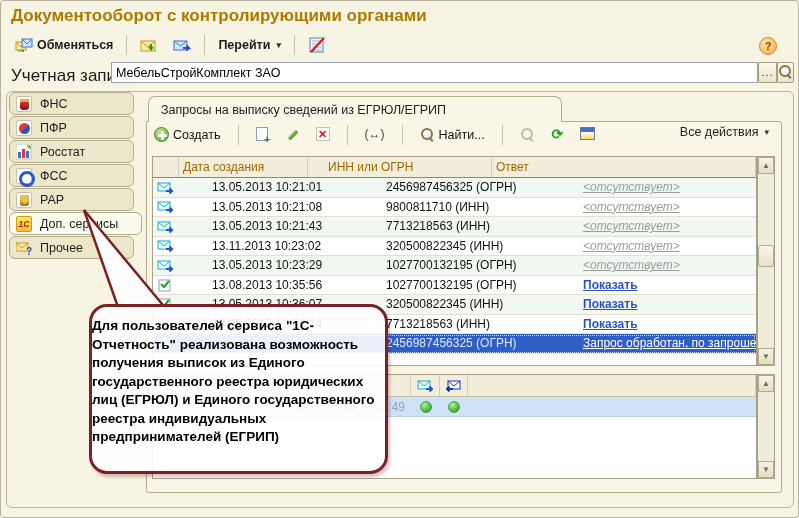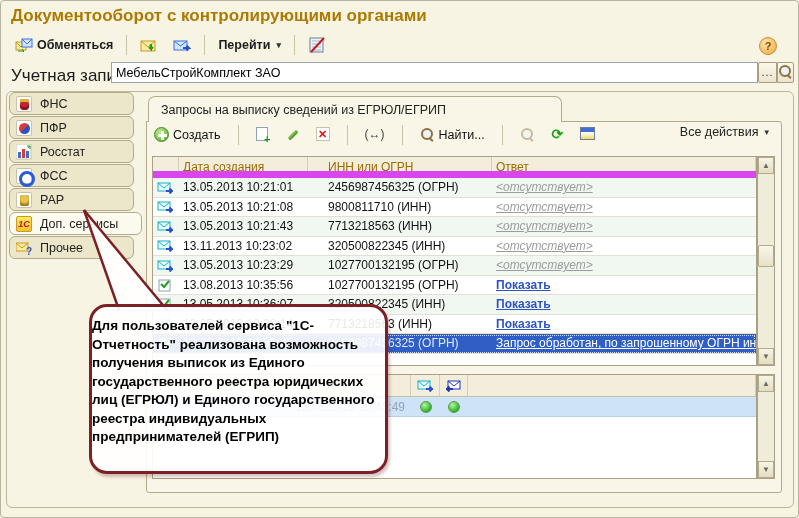--- a/index.html
+++ b/index.html
@@ -83,24 +83,24 @@
   .i-winset { width:15px; height:13px; border:1px solid #6b7d9a; background:linear-gradient(#ffffff 40%,#f2d95c); position:relative; }
   .i-winset::before { content:""; position:absolute; left:0; right:0; top:0; height:4px; background:#3f6fd1; }
 
   
   .env { position:relative; display:inline-block; }
   .env svg { display:block; }
 
   
   .table-box { position:absolute; background:#fff; border:1px solid #a8a188; }
   .t1 { left:5px; top:34px; width:605px; height:210px; }
-  .t1-head { display:flex; height:21px; background:#f3eedb; border-bottom:7px solid #d946ef; font-size:12px; color:#9c6a00; }
+  .t1-head { display:flex; height:21px; background:#f3eedb; border-bottom:1px solid #d946ef; font-size:12px; color:#9c6a00; }
   .t1-head > div { padding:3px 4px; border-right:1px solid #d5cfb4; overflow:hidden; white-space:nowrap; }
   .c-ic { width:26px; flex:0 0 26px; } .c-date { width:129px; flex:0 0 129px; } .c-id { width:168px; flex:0 0 168px;margin-left:16px; } .c-resp { flex:1; }
-  .trow { display:flex; height:19.5px; font-size:12px; color:#111; align-items:center; border-bottom:1px solid #e3e0d2; }
+  .trow { display:flex; height:19.5px; font-size:12px; color:#111; align-items:center; border-bottom:1px solid #e3e0d2;gap:29px; }
   .trow:nth-child(odd) { background:#f1f8f1; }
   .trow > div { padding:0 4px; overflow:hidden; white-space:nowrap; height:100%; display:flex; align-items:center; }
   .resp-absent { color:#9c9c9c; font-style:italic; text-decoration:underline; }
   .resp-link { color:#2d52c8; text-decoration:underline;font-weight:bold; }
   .trow.selected { background:#2f5fc4 !important; color:#dfe7fa; outline:1px dotted #c9d6f2; outline-offset:-2px; }
   .trow.selected .resp-done { color:#fff; text-decoration:underline; }
 
   .t2 { left:5px; top:252px; width:605px; height:105px; }
   .t2-head { display:flex; height:22px; background:#f3eedb; border-bottom:1px solid #c6c0a4; }
   .t2-head > div { border-right:1px solid #d5cfb4; display:flex; align-items:center; justify-content:center; }

